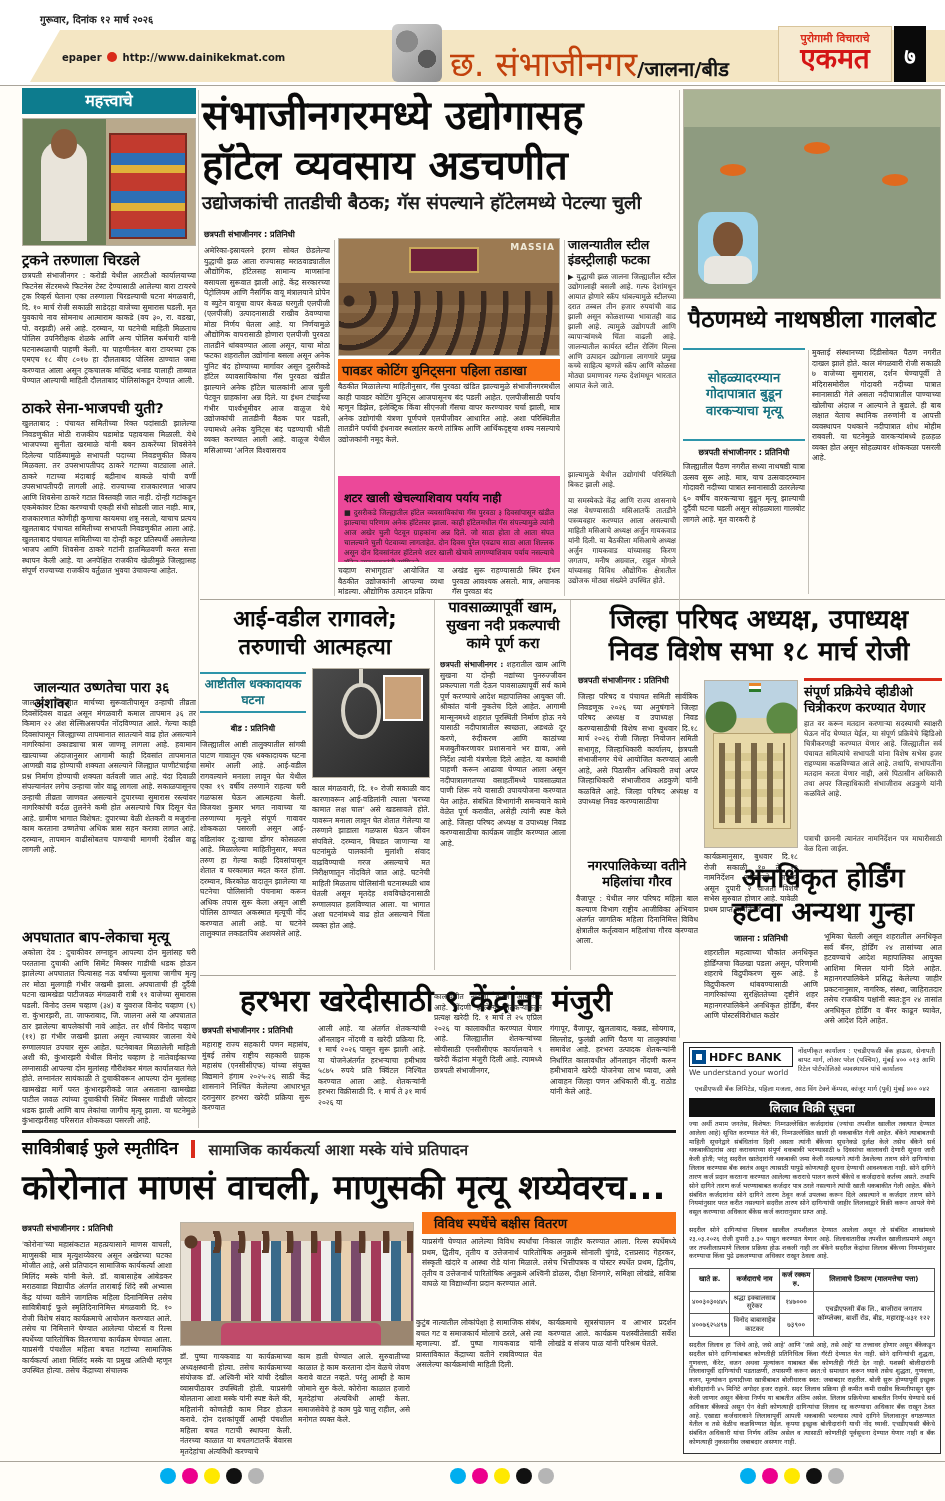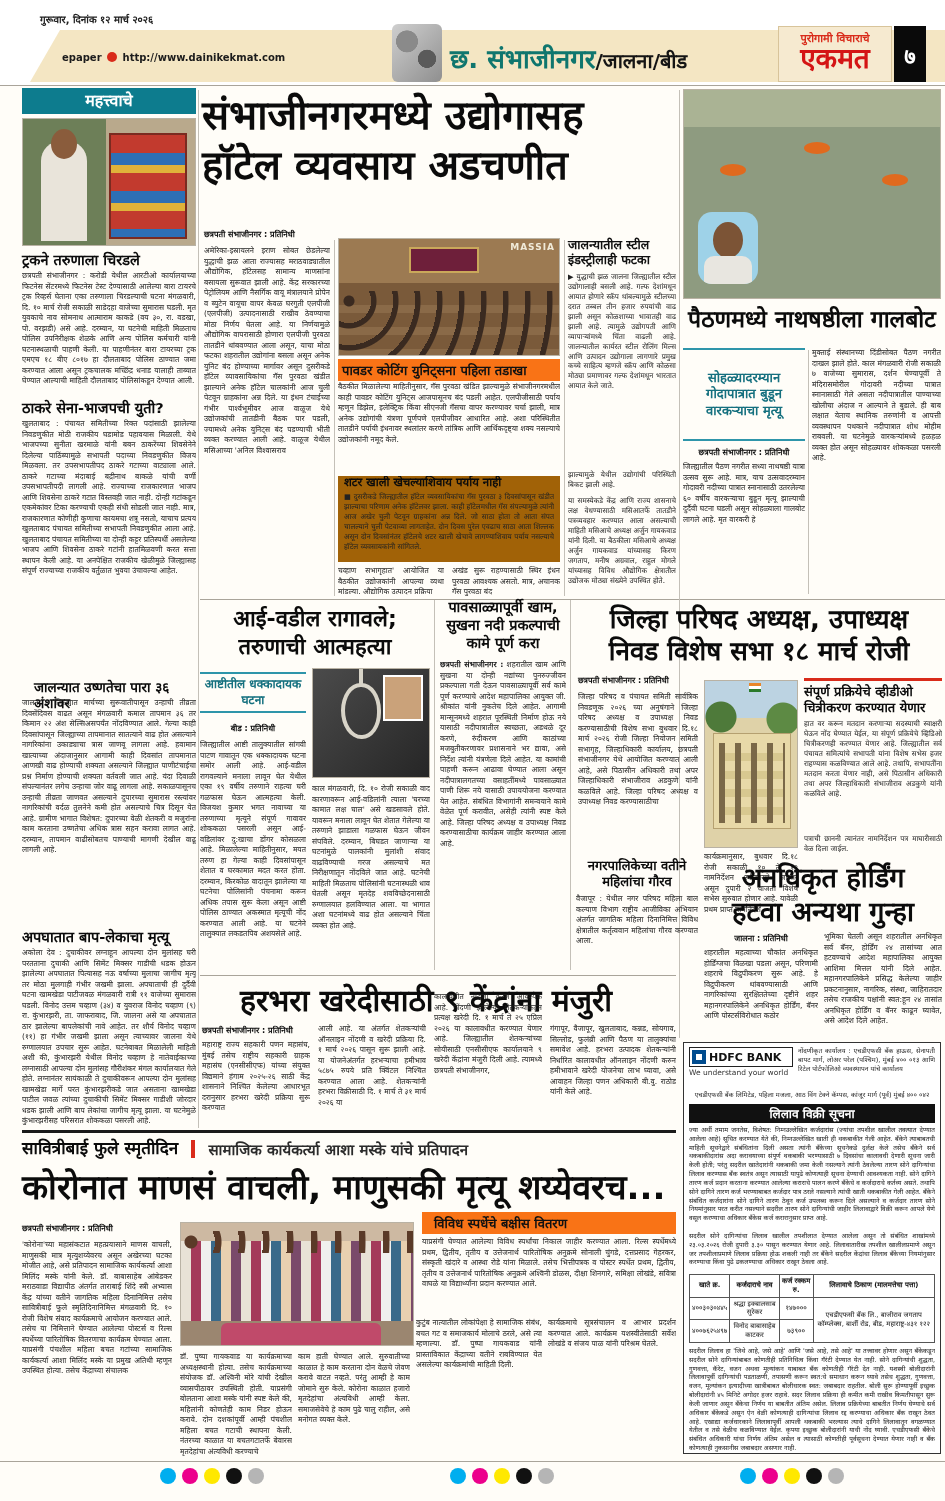--- a/index.html
+++ b/index.html
@@ -11,21 +11,21 @@
   .bt2{font-size:7.2px;line-height:1.38;text-align:justify;color:#222;overflow:hidden}
   .hl{font-weight:bold;color:#0b0b0b;line-height:1.16}
   .ctr{text-align:center}
   .byline{font-weight:bold;font-size:8px;color:#101010}
   .vr{border-left:1px solid #c4c0b8}
   .hr{border-top:1px solid #a9a49a}
   .hrb{border-top:3px solid #1a1a1a}
   .teal-frame{border-top:2px solid #2e95aa;border-bottom:2px solid #2e95aa;color:#15707f;font-weight:bold;text-align:center}
   .photo{position:absolute;overflow:hidden;border:1px solid #b9b2a4}
   .cap-y{background:#f97316;font-weight:bold;color:#111;padding:2px 4px}
-  .graybox{background:#a16207;padding:0 6px;overflow:hidden}
+  .graybox{background:#ec4899;padding:16px 6px;overflow:hidden}
   .dotrow{position:absolute;display:flex;gap:6px}
   .dot{width:16px;height:16px;border-radius:50%}
   .redline{background:#d92b1a}
   table.hd{border-collapse:collapse;width:100%;font-size:6.8px;color:#111}
   table.hd th,table.hd td{border:1px solid #555;padding:2px;text-align:center;line-height:1.3}
 </style>
 </head>
 <body>
 
 <div id="page">
@@ -36,21 +36,21 @@
     <div class="abs" style="left:62px;top:52px;font-size:10px;font-weight:bold;color:#1c1c1c">
       <span>epaper</span>
       <span style="display:inline-block;width:10px;height:10px;border-radius:50%;background:#d92b1a;vertical-align:-1px;margin:0 2px"></span>
       <span>http://www.dainikekmat.com</span>
     </div>
     <div class="abs" style="left:392px;top:24px;width:50px;height:58px;background:
       radial-gradient(circle at 30% 30%,#8a8a8a 0 20%,transparent 21%),
       radial-gradient(circle at 70% 60%,#5a5a5a 0 18%,transparent 19%),
       linear-gradient(135deg,#cfcfcf,#8f8f8f);border-radius:6px"></div>
     <div class="abs" style="left:450px;top:40px;white-space:nowrap">
-      <span style="font-size:26px;font-weight:bold;color:#0f766e">छ. संभाजीनगर</span><span style="font-size:20px;font-weight:bold;color:#141414">/जालना/बीड</span>
+      <span style="font-size:34px;font-weight:normal;color:#c2410c">छ. संभाजीनगर</span><span style="font-size:20px;font-weight:bold;color:#141414">/जालना/बीड</span>
     </div>
     <div class="abs" style="left:778px;top:26px;width:114px;height:56px;background:#f6ead0;border:1px solid #d8c49a;text-align:center;padding-top:3px">
       <div style="font-size:11px;font-weight:bold;color:#d92b1a">पुरोगामी विचाराचे</div>
       <div style="font-size:28px;font-weight:bold;color:#d41515;font-family:'DejaVu Serif',serif;line-height:1">एकमत</div>
     </div>
     <div class="abs" style="left:894px;top:26px;width:32px;height:56px;background:#0a0a0a;color:#fff;text-align:center">
       <div style="font-size:22px;font-weight:bold;padding-top:14px">७</div>
     </div>
     <div class="abs hr" style="left:0;top:85px;width:945px;height:1px"></div>
   </div>
@@ -68,20 +68,21 @@
     <div class="bt" style="position:absolute;left:0;top:331px;width:174px;height:258px">खुलताबाद : पंचायत समितीच्या रिक्त पदांसाठी झालेल्या निवडणुकीत मोठी राजकीय घडामोड पहावयास मिळाली. येथे भाजपच्या सुनीता खरमाळे यांनी बबन ठाकरेंच्या शिवसेनेने दिलेल्या पाठिंब्यामुळे सभापती पदाच्या निवडणुकीत विजय मिळवला. तर उपसभापतीपद ठाकरे गटाच्या वाट्याला आले. ठाकरे गटाच्या मंदाबाई बद्रीनाथ बाकळे यांची वर्णी उपसभापतीपदी लागली आहे. राज्याच्या राजकारणात भाजप आणि शिवसेना ठाकरे गटात विस्तवही जात नाही. दोन्ही गटांकडून एकमेकांवर टिका करण्याची एकही संधी सोडली जात नाही. मात्र, राजकारणात कोणीही कुणाचा कायमचा शत्रू नसतो, याचाच प्रत्यय खुलताबाद पंचायत समितीच्या सभापती निवडणुकीत आला आहे. खुलताबाद पंचायत समितीच्या या दोन्ही कट्टर प्रतिस्पर्धी असलेल्या भाजप आणि शिवसेना ठाकरे गटांनी हातमिळवणी करत सत्ता स्थापन केली आहे. या अनपेक्षित राजकीय खेळीमुळे जिल्ह्यासह संपूर्ण राज्याच्या राजकीय वर्तुळात भुवया उंचावल्या आहेत.</div>
     <div class="hl" style="position:absolute;left:12px;top:592px;width:174px;font-size:13.5px">जालन्यात उष्णतेचा पारा ३६ अंशांवर</div>
     <div class="bt" style="position:absolute;left:0;top:610px;width:174px;height:228px">जालना : जिल्ह्यात मार्चच्या सुरूवातीपासून उन्हाची तीव्रता दिवसेंदिवस वाढत असून मंगळवारी कमाल तापमान ३६ तर किमान २२ अंश सेल्सिअसपर्यंत नोंदविण्यात आले. गेल्या काही दिवसांपासून जिल्ह्याच्या तापमानात सातत्याने वाढ होत असल्याने नागरिकांना उकाड्याचा त्रास जाणवू लागला आहे. हवामान खात्याच्या अंदाजानुसार आगामी काही दिवसांत तापमानात आणखी वाढ होण्याची शक्यता असल्याने जिल्ह्यात पाणीटंचाईचा प्रश्न निर्माण होण्याची शक्यता वर्तवली जात आहे. यंदा दिवाळी संपल्यानंतर लगेच उन्हाचा जोर वाढू लागला आहे. सकाळपासूनच उन्हाची तीव्रता जाणवत असल्याने दुपारच्या सुमारास रस्त्यांवर नागरिकांची वर्दळ तुलनेने कमी होत असल्याचे चित्र दिसून येत आहे. ग्रामीण भागात विशेषत: दुपारच्या वेळी शेतकरी व मजुरांना काम करताना उष्णतेचा अधिक त्रास सहन करावा लागत आहे. दरम्यान, तापमान वाढीसोबतच पाण्याची मागणी देखील वाढू लागली आहे.</div>
     <div class="hl" style="position:absolute;left:0;top:841px;width:174px;font-size:14.5px">अपघातात बाप-लेकाचा मृत्यू</div>
     <div class="bt" style="position:absolute;left:0;top:860px;width:174px;height:186px">अकोला देव : दुचाकीवर लग्नाहून आपल्या दोन मुलांसह घरी परतताना दुचाकी आणि सिमेंट मिक्सर गाडीची धडक होऊन झालेल्या अपघातात पित्यासह नऊ वर्षाच्या मुलाचा जागीच मृत्यू तर मोठा मुलगाही गंभीर जखमी झाला. अपघाताची ही दुर्दैवी घटना खामखेडा पाटीजवळ मंगळवारी रात्री ११ वाजेच्या सुमारास घडली. विनोद उत्तम चव्हाण (३४) व युवराज विनोद चव्हाण (९) रा. कुंभारझरी, ता. जाफराबाद, जि. जालना असे या अपघातात ठार झालेल्या बापलेकांची नावे आहेत. तर शौर्य विनोद चव्हाण (११) हा गंभीर जखमी झाला असून त्याच्यावर जालना येथे रुग्णालयात उपचार सुरू आहेत. घटनेबाबत मिळालेली माहिती अशी की, कुंभारझरी येथील विनोद चव्हाण हे नातेवाईकाच्या लग्नासाठी आपल्या दोन मुलांसह गौरीशंकर मंगल कार्यालयात गेले होते. लग्नानंतर सायंकाळी ते दुचाकीवरून आपल्या दोन मुलांसह खामखेडा मार्गे परत कुंभारझरीकडे जात असताना खामखेडा पाटील जवळ त्यांच्या दुचाकीची सिमेंट मिक्सर गाडीशी जोरदार धडक झाली आणि बाप लेकांचा जागीच मृत्यू झाला. या घटनेमुळे कुंभारझरीसह परिसरात शोककळा पसरली आहे.</div>
   </div>
   <div class="abs vr" style="left:198px;top:90px;width:1px;height:1038px"></div>
 
   <div class="abs hl" style="left:202px;top:92px;width:476px;font-size:40px">संभाजीनगरमध्ये उद्योगासह</div>
   <div class="abs hl" style="left:202px;top:142px;width:476px;font-size:40px">हॉटेल व्यवसाय अडचणीत</div>
+  <div class="abs hl" style="left:202px;top:192px;width:476px;font-size:18.5px;color:#1c1c1c">उद्योजकांची तातडीची बैठक; गॅस संपल्याने हॉटेलमध्ये पेटल्या चुली</div>
   <div class="abs byline" style="left:204px;top:228px;width:130px">छत्रपती संभाजीनगर : प्रतिनिधी</div>
   <div class="abs bt" style="left:204px;top:246px;width:126px;height:350px">अमेरिका-इस्रायलने इराण सोबत छेडलेल्या युद्धाची झळ आता राज्यासह मराठवाड्यातील औद्योगिक, हॉटेलसह सामान्य माणसांना बसायला सुरूवात झाली आहे. केंद्र सरकारच्या पेट्रोलियम आणि नैसर्गिक वायू मंत्रालयाने प्रोपेन व ब्युटेन वायूचा वापर केवळ घरगुती एलपीजी (एलपीजी) उत्पादनासाठी राखीव ठेवण्याचा मोठा निर्णय घेतला आहे. या निर्णयामुळे औद्योगिक वापरासाठी होणारा एलपीजी पुरवठा तातडीने थांबवण्यात आला असून, याचा मोठा फटका शहरातील उद्योगांना बसला असून अनेक युनिट बंद होण्याच्या मार्गावर असून दुसरीकडे हॉटेल व्यावसायिकांचा गॅस पुरवठा खंडीत झाल्याने अनेक हॉटेल चालकांनी आज चुली पेटवून ग्राहकांना अन्न दिले. या इंधन टंचाईच्या गंभीर पार्श्वभूमीवर आज वाळूज येथे उद्योजकांची तातडीनी बैठक पार पडली, ज्यामध्ये अनेक युनिट्स बंद पडण्याची भीती व्यक्त करण्यात आली आहे. वाळूज येथील मसिआच्या 'अनिल विश्वासराव</div>
 
   <div class="photo" style="left:338px;top:238px;width:222px;height:118px;background:linear-gradient(180deg,#9c7a52 0 38%,#7a5a3a 38% 100%)">
     <div style="position:absolute;left:70px;top:8px;width:70px;height:26px;background:#6e1f3a;border:2px solid #caa85a"></div>
     <div style="position:absolute;left:0;top:52px;width:222px;height:66px;background:repeating-radial-gradient(circle at 10px 10px,#3a2a20 0 5px,transparent 6px 22px),repeating-linear-gradient(180deg,transparent 0 14px,#8a6a48 14px 22px)"></div>
     <div style="position:absolute;right:4px;top:3px;color:#f0ead8;font-size:9px;font-weight:bold;letter-spacing:1px">MASSIA</div>
   </div>
   <div class="abs cap-y" style="left:338px;top:359px;width:222px;font-size:13px">पावडर कोटिंग युनिट्सना पहिला तडाखा</div>
   <div class="abs bt" style="left:338px;top:382px;width:222px;height:90px">बैठकीत मिळालेल्या माहितीनुसार, गॅस पुरवठा खंडित झाल्यामुळे संभाजीनगरमधील काही पावडर कोटिंग युनिट्स आजपासूनच बंद पडली आहेत. एलपीजीसाठी पर्याय म्हणून डिझेल, इलेक्ट्रिक किंवा सीएनजी गॅसचा वापर करण्यावर चर्चा झाली, मात्र अनेक उद्योगांची यंत्रणा पूर्णपणे एलपीजीवर आधारित आहे. अशा परिस्थितीत तातडीने पर्यायी इंधनावर स्थलांतर करणे तांत्रिक आणि आर्थिकदृष्ट्या शक्य नसल्याचे उद्योजकांनी नमूद केले.</div>
@@ -210,21 +211,21 @@
         <div style="display:flex;align-items:center;gap:3px;border:1px solid #222;padding:2px">
           <span style="display:inline-block;width:14px;height:14px;background:#004c8f;position:relative">
             <span style="position:absolute;left:4px;top:4px;width:6px;height:6px;background:#fff"></span>
           </span>
           <b style="font-size:11px;color:#111">HDFC BANK</b>
         </div>
         <div style="font-size:7.5px;color:#333;margin-top:1px">We understand your world</div>
       </div>
       <div class="bt2" style="font-size:6.6px;height:34px">नोंदणीकृत कार्यालय : एचडीएफसी बँक हाऊस, सेनापती बापट मार्ग, लोअर परेल (पश्चिम), मुंबई ४०० ०१३ आणि रिटेल पोर्टफोलिओ व्यवस्थापन यांचे कार्यालय</div>
     </div>
-    <div class="bt2 ctr" style="font-size:6.6px;margin-top:10px;height:10px">एचडीएफसी बँक लिमिटेड, पहिला मजला, आठ विंग टेक्ने कॅम्पस, कांजूर मार्ग (पूर्व) मुंबई ४०० ०४२</div>
+    <div class="bt2 ctr" style="font-size:6.6px;margin-top:4px;height:10px">एचडीएफसी बँक लिमिटेड, पहिला मजला, आठ विंग टेक्ने कॅम्पस, कांजूर मार्ग (पूर्व) मुंबई ४०० ०४२</div>
     <div style="background:#111;color:#fff;font-weight:bold;font-size:12px;text-align:center;margin-top:3px;padding:1px 0">लिलाव विक्री सूचना</div>
     <div class="bt2" style="font-size:6.4px;margin-top:3px;height:104px">ज्या अर्थी तमाम जनतेस, विशेषत: निम्नउल्लेखित कर्जदारांस (ज्यांचा तपशील खालील तक्त्यात देण्यात आलेला आहे) सूचित करण्यात येते की, निम्नउल्लेखित खाती ही थकबाकीत गेली आहेत. बँकेने त्याबाबतची माहिती सूचनेद्वारे संबंधितांना दिली असता त्यांनी बँकेच्या सूचनेकडे दुर्लक्ष केले तसेच बँकेने सर्व थकबाकीदारांस अदा करावयाच्या संपूर्ण थकबाकी भरण्यासाठी ७ दिवसांचा कालावधी देणारी सूचना जारी केली होती; परंतु सदरील खातेदारांनी थकबाकी जमा केली नसल्याने त्यांनी ठेवलेल्या तारण सोने दागिन्यांचा लिलाव करण्यास बँक स्वतंत्र असून त्यासाठी यापुढे कोणत्याही सूचना देण्याची आवश्यकता नाही. सोने दागिने तारण कर्ज प्रदान करताना करण्यात आलेल्या कराराचे पालन करणे बँकेचे व कर्जदाराचे कर्तव्य असते. तथापि सोने दागिने तारण कर्ज भरण्याबाबत कर्जदार पात्र ठरले नसल्याने त्यांची खाती थकबाकीत गेली आहेत. बँकेने संबंधित कर्जदारांना सोने दागिने तारण ठेवून कर्ज उपलब्ध करून दिले असल्याने व कर्जदार तारण सोने नियमांनुसार परत करीत नसल्याने सदरील तारण सोने दागिन्यांची जाहीर लिलावाद्वारे विक्री करून आपले येणे वसूल करण्याचा अधिकार बँकेस कर्ज करारानुसार प्राप्त आहे.</div>
     <div class="bt2" style="font-size:6.4px;margin-top:2px;height:38px">सदरील सोने दागिन्यांचा लिलाव खालील तपशीलात देण्यात आलेला असून तो संबंधित शाखांमध्ये २३.०३.२०२६ रोजी दुपारी ३.३० पासून करण्यात येणार आहे. लिलावातारीख तपशील खालीलप्रमाणे असून जर तपशीलाप्रमाणे लिलाव प्रक्रिया होऊ शकली नाही तर बँकेने सदरील केंद्रांचा लिलाव बँकेच्या नियमांनुसार करण्याचा किंवा पुढे ढकलण्याचा अधिकार राखून ठेवला आहे.</div>
     <table class="hd" style="margin-top:4px">
       <tbody>
           <tr>
         <th>खाते क्र.</th>
         <th>कर्जदाराचे नाव</th>
         <th>कर्ज रक्कम रु.</th>
         <th>लिलावाचे ठिकाण (मालमत्तेचा पत्ता)</th>

